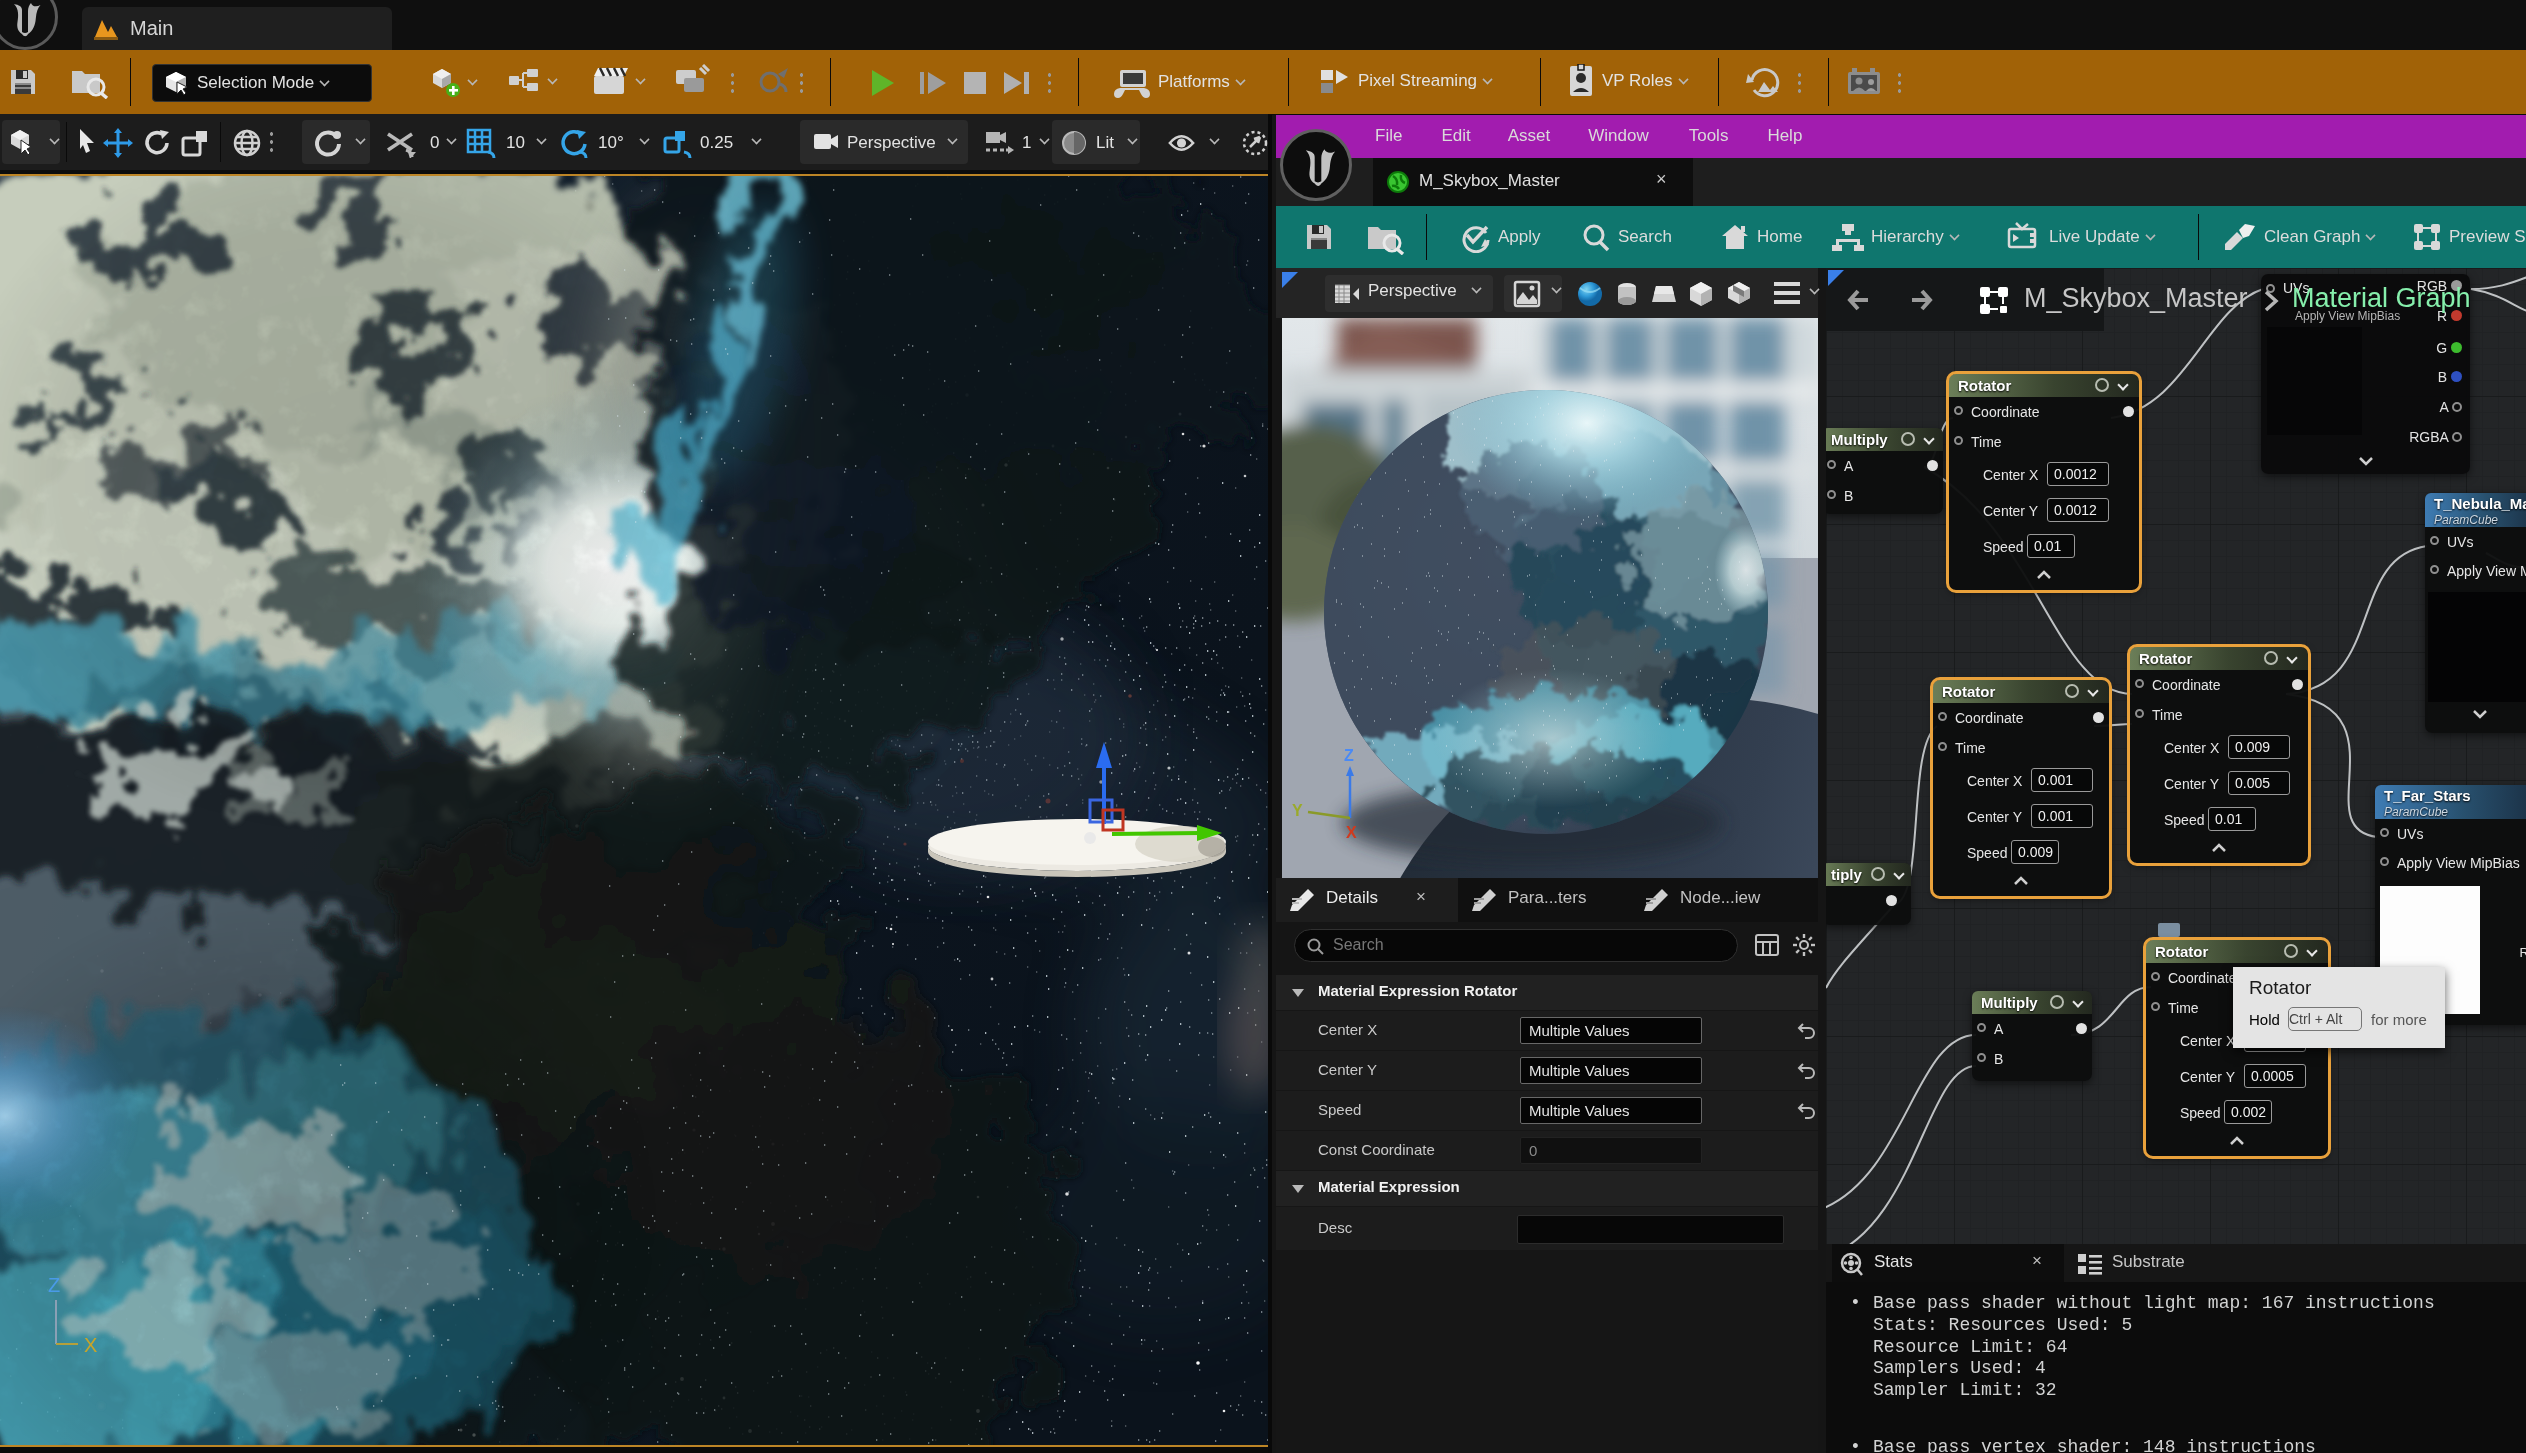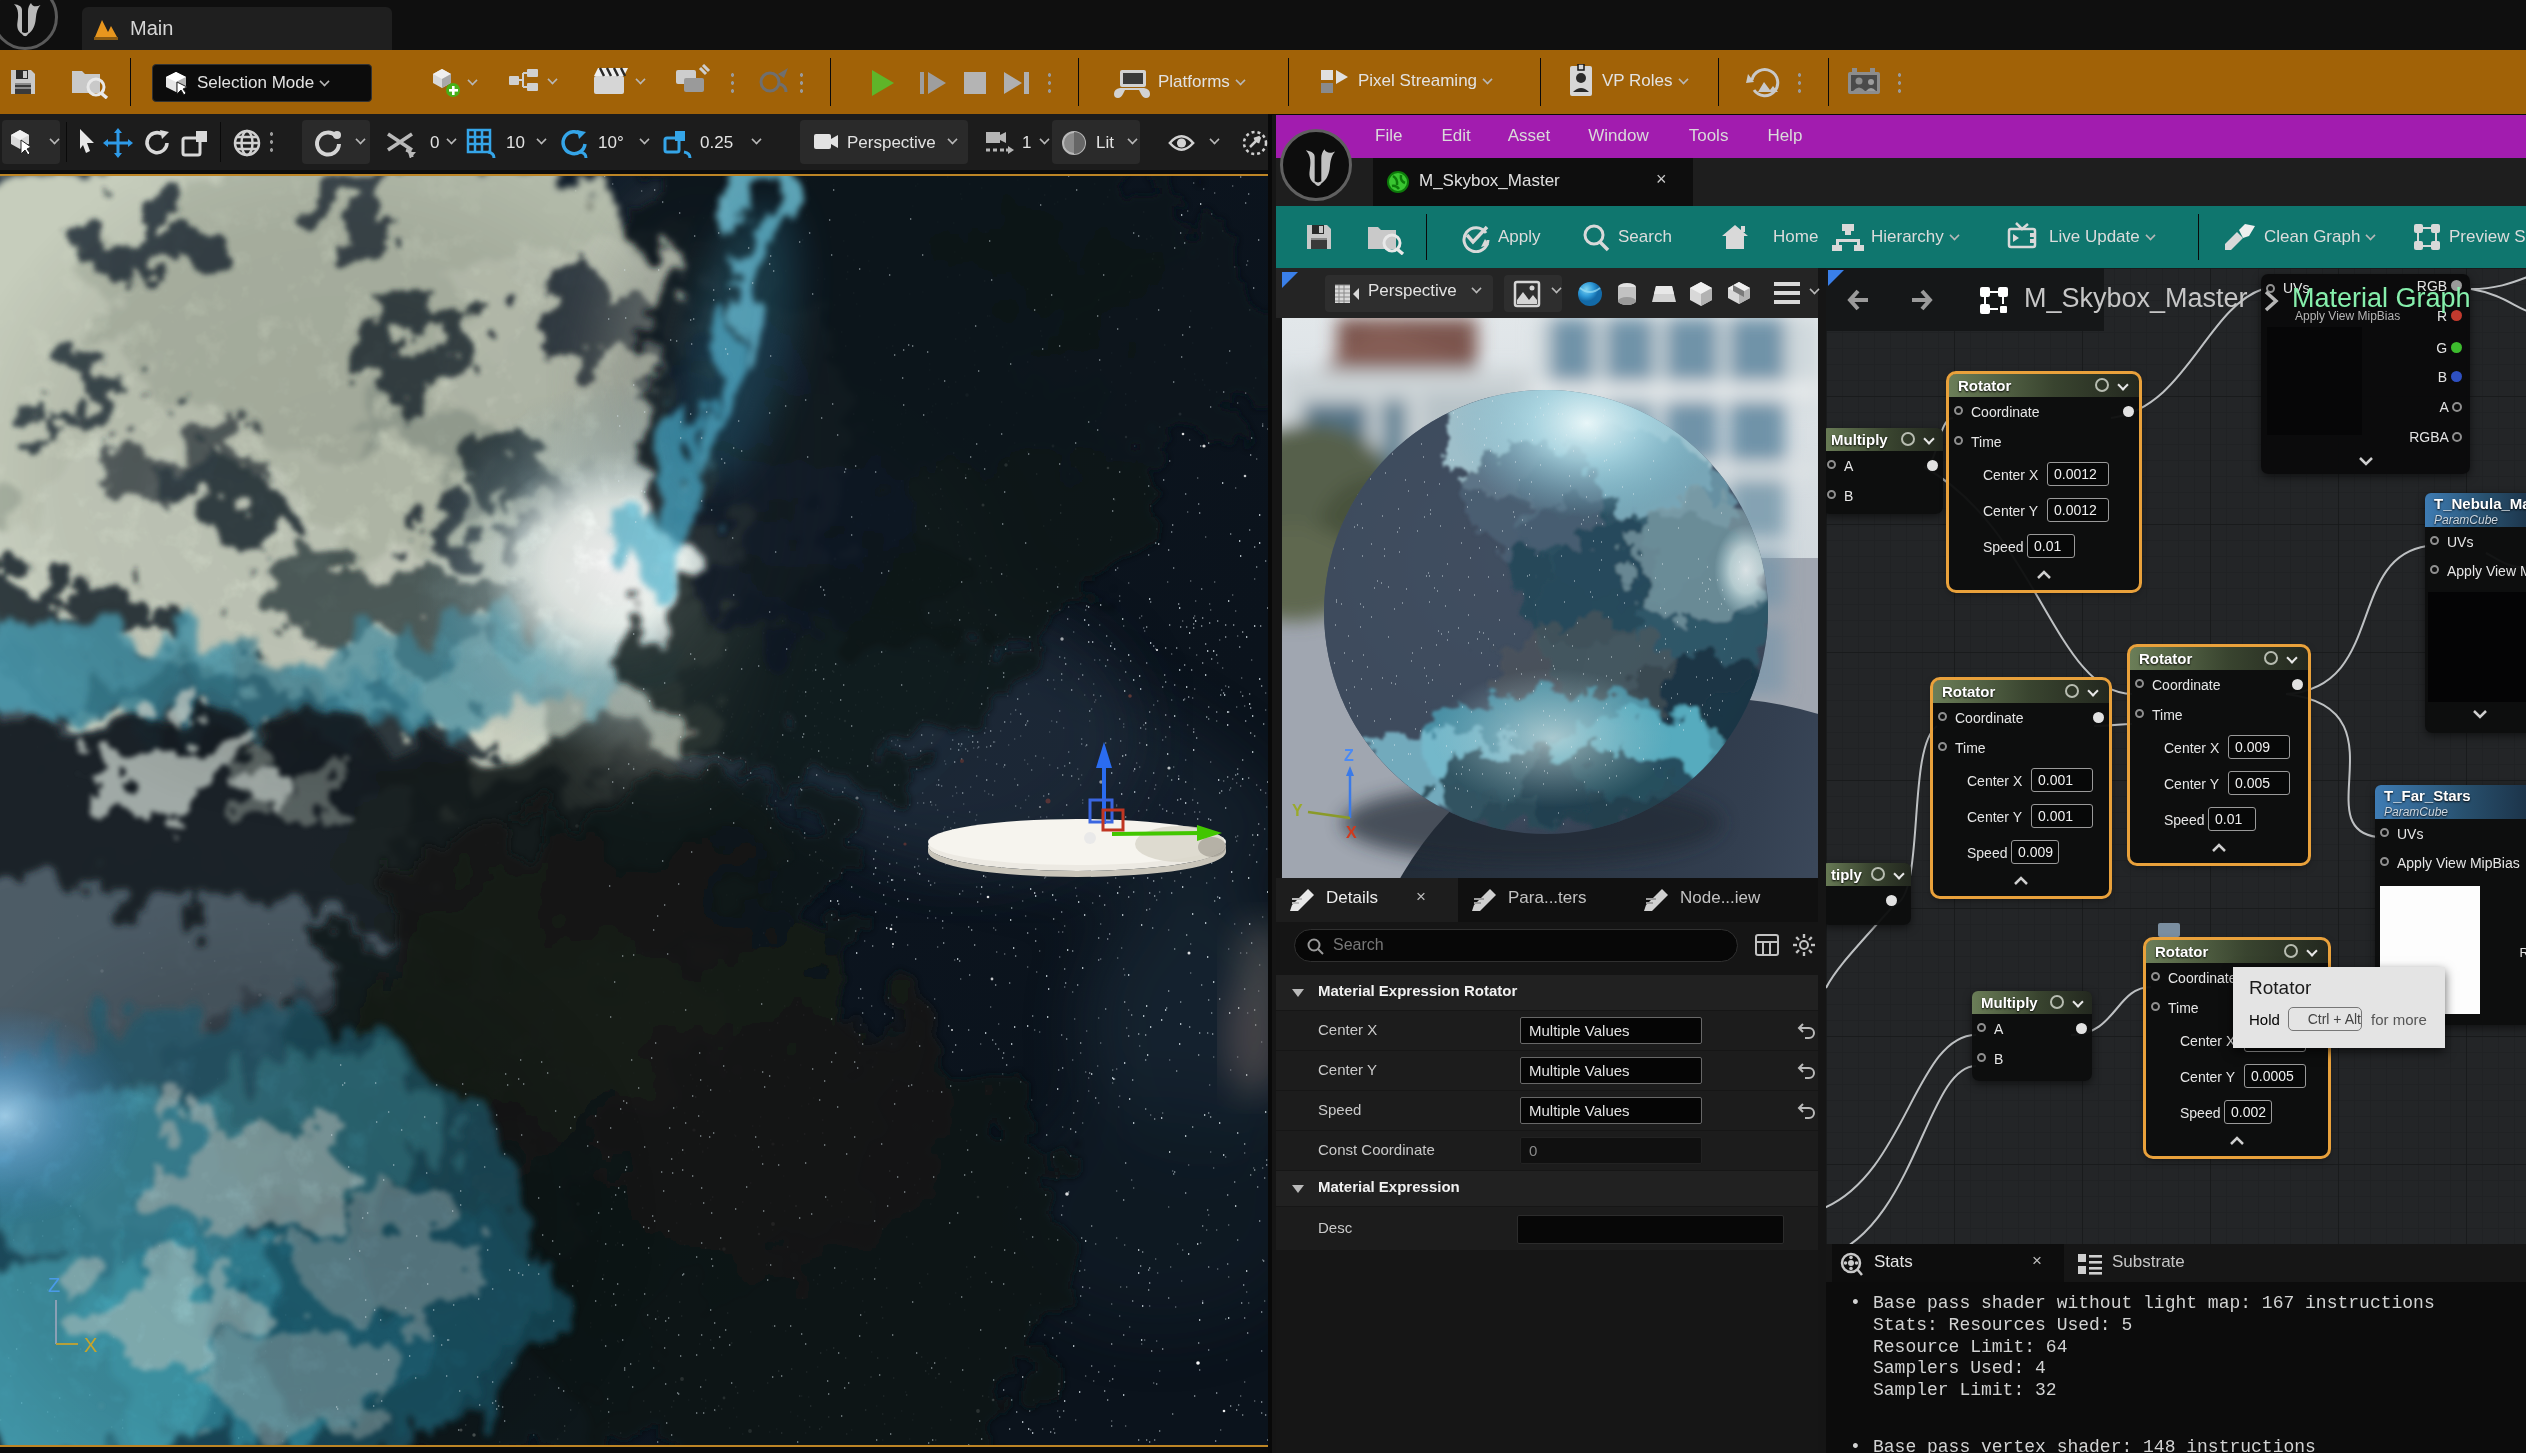--- a/index.html
+++ b/index.html
@@ -683,21 +683,21 @@
             <circle cx="13" cy="13" r="9" fill="none" stroke="#d9d9d9" stroke-width="3"></circle>
             <line x1="19" y1="20" x2="27" y2="28" stroke="#d9d9d9" stroke-width="3.5"></line>
           </svg>
         <span style="margin-left:7px">Search</span>
       </div>
       <div class="rtb" style="left:444px">
         <svg class="ic" width="30" height="28" viewBox="0 0 30 28">
             <path d="M15 2 28 13 24 13 24 26 6 26 6 13 2 13Z" fill="#d9d9d9"></path>
             <rect x="21" y="3" width="4" height="6" fill="#d9d9d9"></rect>
           </svg>
-        <span style="margin-left:23px">Home</span>
+        <span style="margin-left:7px">Home</span>
       </div>
       <div class="rtb" style="left:556px">
         <svg class="ic" width="32" height="30" viewBox="0 0 32 30">
             <rect x="10" y="2" width="12" height="7" fill="#d9d9d9"></rect>
             <rect x="13" y="9" width="6" height="4" fill="#d9d9d9"></rect>
             <rect x="4" y="17" width="24" height="3" fill="#d9d9d9"></rect>
             <rect x="4" y="17" width="3" height="6" fill="#d9d9d9"></rect>
             <rect x="25" y="17" width="3" height="6" fill="#d9d9d9"></rect>
             <rect x="0" y="23" width="10" height="6" fill="#d9d9d9"></rect>
             <rect x="22" y="23" width="10" height="6" fill="#d9d9d9"></rect>
@@ -1133,21 +1133,21 @@
  <div class="nfield">Center Y<span class="nbox" style="left:98px;width:62px">0.0005</span></div>
  <div class="nfield">Speed<span class="nbox" style="left:78px;width:48px">0.002</span></div>
  <div class="ncol"><svg width="14" height="9" viewBox="0 0 14 9">
               <path d="M1 8 7 2 13 8" stroke="#cfcfcf" stroke-width="2.5" fill="none"></path>
             </svg></div>
 </div>
 
 <div class="abs" style="left:407px;top:699px;width:212px;height:81px;background:#e4e4e4;box-shadow:0 4px 10px rgba(0,0,0,.6);z-index:30">
  <div class="abs" style="left:16px;top:10px;color:#1a1a1a;font-size:19px">Rotator</div>
  <div class="abs" style="left:16px;top:44px;color:#000000;font-size:15px">Hold</div>
- <div class="abs" style="left:55px;top:40px;width:74px;height:24px;border:1.5px solid #777;border-radius:5px;color:#444;font-size:14px;text-align:right;line-height:22px">Ctrl + Alt</div>
+ <div class="abs" style="left:55px;top:40px;width:74px;height:24px;border:1.5px solid #777;border-radius:5px;color:#444;font-size:14px;text-align:left;line-height:22px">Ctrl + Alt</div>
  <div class="abs" style="left:138px;top:44px;color:#555;font-size:15px">for more</div>
 </div>
 
 <div class="abs" style="left:0;top:0;width:278px;height:63px;background:#151718"></div>
 <svg class="abs" style="left:20px;top:18px" width="110" height="28" viewBox="0 0 110 28">
  <path d="M22 14 H4 M12 5 4 14 12 23" stroke="#9a9a9a" stroke-width="4" fill="none"></path>
  <path d="M66 14 H84 M76 5 84 14 76 23" stroke="#9a9a9a" stroke-width="4" fill="none"></path>
 </svg>
 <svg class="abs" style="left:152px;top:17px" width="32" height="30" viewBox="0 0 32 30">
           <rect x="2" y="2" width="10" height="10" rx="2" fill="#fff"></rect>

